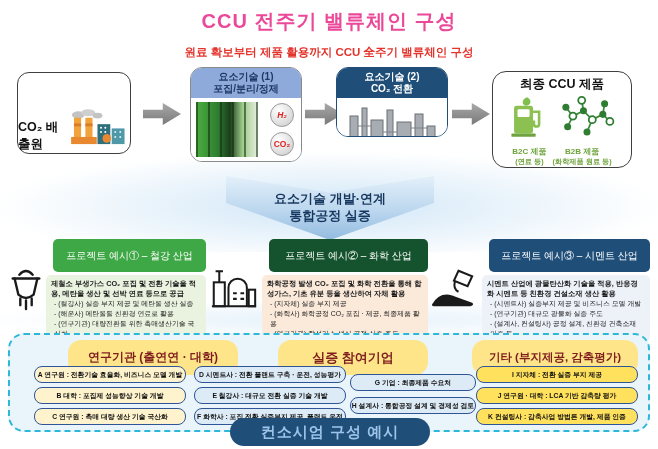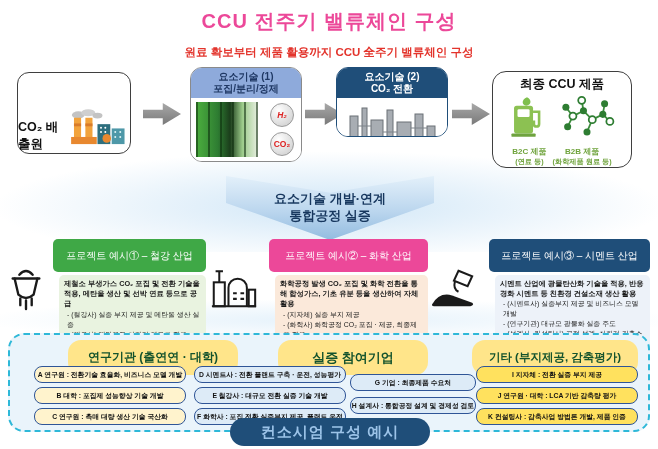--- a/index.html
+++ b/index.html
@@ -56,34 +56,34 @@
   .big-arrow-shape{position:absolute;inset:0;
         clip-path:polygon(0% 0%,50% 26%,100% 0%,100% 42%,50% 100%,0% 42%);
         background:linear-gradient(180deg,#E3F0FA 0%,#BBD6EE 55%,#93BCE0 100%);}
   .big-arrow-text{position:absolute;left:0;right:0;top:15px;text-align:center;
         color:#17375E;font-weight:bold;font-size:13px;line-height:1.3;}
 
   
   .proj{position:absolute;top:239px;}
   .proj .phdr{height:33px;border-radius:5px;color:#fff;font-weight:normal;font-size:10px;
         display:flex;align-items:center;justify-content:center;margin-left:7px;}
-  .proj .pbody{margin-top:3px;border-radius:5px;padding:4px 5px 3px 5px;min-height:56px;box-sizing:border-box;margin-left:13px;}
+  .proj .pbody{margin-top:3px;border-radius:5px;padding:4px 5px 3px 5px;min-height:56px;box-sizing:border-box;}
   .proj .desc{font-size:7.3px;font-weight:bold;color:#1a1a1a;line-height:1.4;}
   .proj .bullet{font-size:6.9px;color:#1a1a1a;line-height:1.45;padding-left:3px;}
   .p1{left:46px;width:160px;} .p1 .phdr{background:#3FA846;} .p1 .pbody{background:#E9F3E0;}
-  .p2{left:262px;width:166px;} .p2 .phdr{background:#ec4899;} .p2 .pbody{background:#FBE9DA;}
+  .p2{left:262px;width:166px;} .p2 .phdr{background:#14532d;} .p2 .pbody{background:#FBE9DA;}
   .p3{left:482px;width:168px;} .p3 .phdr{background:#1F4E79;} .p3 .pbody{background:#EDF2F9;}
   .ind-icon{position:absolute;}
   .i-steel{left:7px;top:266px;} .i-chem{left:211px;top:262px;} .i-cement{left:428px;top:268px;}
 
   
   .consortium{position:absolute;left:8px;top:333px;width:642px;height:99px;box-sizing:border-box;
         border:2.5px dashed #2EB8D8;border-radius:16px;background:#EAF4FB;}
   .cpill{position:absolute;top:5px;height:35px;border-radius:13px;background:#FFE58A;
-        display:flex;align-items:center;justify-content:center;font-weight:bold;color:#14532d;}
+        display:flex;align-items:center;justify-content:center;font-weight:bold;color:#7f1d1d;}
   .cp1{left:58px;width:170px;font-size:12px;}
   .cp2{left:268px;width:150px;font-size:13px;}
   .cp3{left:462px;width:166px;font-size:11.5px;text-align:center;}
   .chip{position:absolute;height:17px;border:1px solid #2F5597;border-radius:8px;box-sizing:border-box;
         display:flex;align-items:center;justify-content:center;white-space:nowrap;
         font-size:6.8px;font-weight:bold;color:#111;overflow:hidden;}
   .chip-y{background:#FFF3CD;} .chip-b{background:#DDEBF7;} .chip-g{background:#FFE15E;}
   .c1{left:24px;width:152px;} .c2{left:184px;width:152px;} .c2r{left:340px;width:126px;}
   .c3{left:466px;width:162px;}
   .r0{top:31px;} .r1{top:52px;} .r2{top:73px;}

